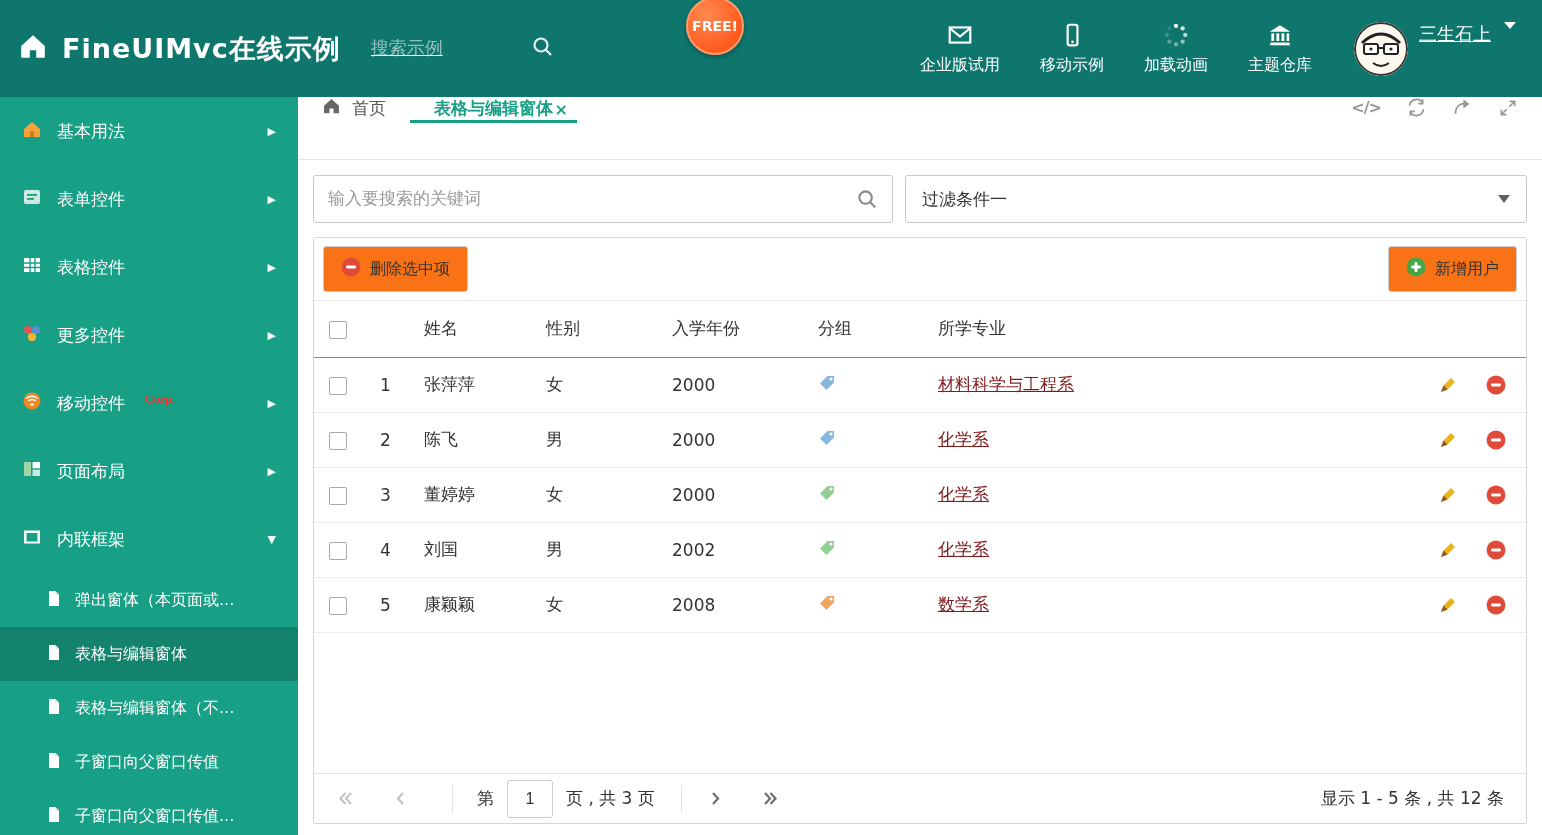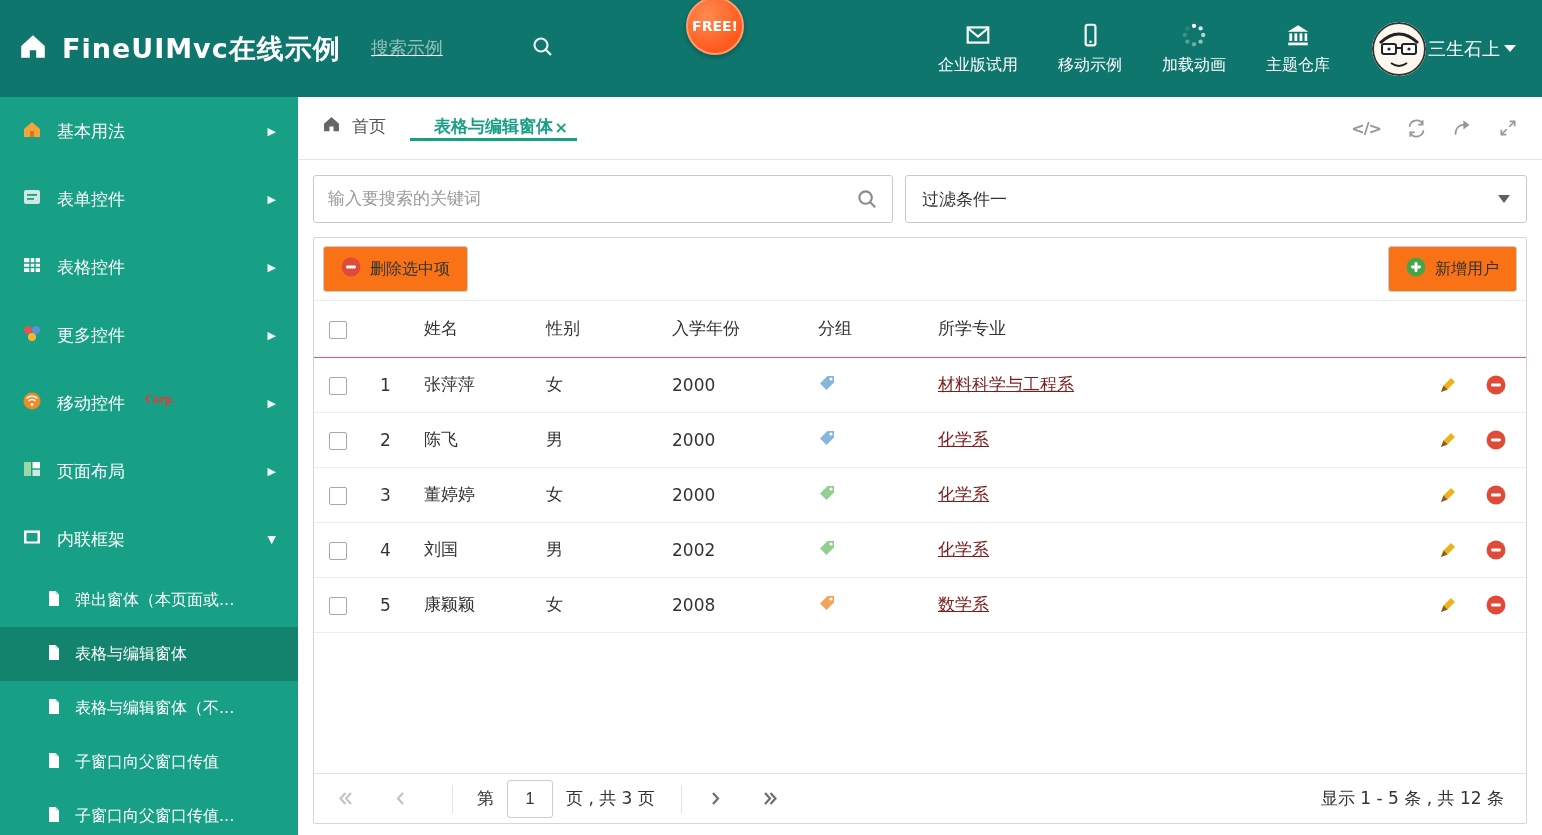--- a/index.html
+++ b/index.html
@@ -13,39 +13,39 @@
   .header-search { margin-left:30px; display:flex; align-items:center; width:210px;text-decoration:underline; }
   .header-search input { background:transparent; border:none; outline:none; color:#fff; font-size:18px; width:160px; }
   .header-search input::placeholder { color:rgba(255,255,255,.55); }
   .free-badge { position:absolute; left:686px; top:-3px; width:58px; height:58px; border-radius:50%;
     background:radial-gradient(circle at 35% 30%, #ff8a50, #ff5a1e 70%); border:2px solid #ff9c6b;
     display:flex; align-items:center; justify-content:center; font-size:14px; font-weight:bold;
     box-shadow:0 2px 5px rgba(0,0,0,.3); }
   .header-nav { margin-left:auto; display:flex; gap:40px; align-items:center; }
   .nav-item { display:flex; flex-direction:column; align-items:center; gap:7px; font-size:16px; cursor:pointer; white-space:nowrap; }
   .nav-item .nicon { height:26px; display:flex; align-items:flex-end; }
-  .user { display:flex; align-items:center; gap:2px; margin:0 26px 0 42px; cursor:pointer; }
+  .user { display:flex; gap:11px; margin:0 26px 0 42px; cursor:pointer;text-decoration:underline; }
   .avatar { width:54px; height:54px; border-radius:50%; background:#fdf8ee; overflow:hidden; flex-shrink:0; }
   .user-name { font-size:18px; }
   .caret-dn { width:0; height:0; border-top:7px solid #fff; border-left:6px solid transparent; border-right:6px solid transparent; margin-left:2px; }
 
   
   .main-wrap { display:flex; height:742px; }
   .sidebar { width:298px; background:#18a086; flex-shrink:0; color:#fff; }
   .content-area { flex:1; display:flex; flex-direction:column; background:#fff; min-width:0; }
 
   
   .side-item { height:68px; display:flex; align-items:center; padding:0 22px; gap:15px; font-size:17px; cursor:pointer; }
   .side-item .glyph-arrow { margin-left:auto; font-size:11px; opacity:.95; }
   .corp-badge { color:#ff2d2d; font-size:12px; font-weight:bold; margin-left:5px; position:relative; top:-4px;font-family:Liberation Serif, serif; }
   .side-sub { height:54px; display:flex; align-items:center; padding-left:46px; gap:13px; font-size:16px; cursor:pointer; }
   .side-sub.active { background:rgba(0,0,0,.18); }
 
   
-  .tabbar { height:63px; display:flex; align-items:center; border-bottom:1px solid #e4e4e4; }
+  .tabbar { height:63px; display:flex; align-items:flex-start; border-bottom:1px solid #e4e4e4; }
   .tab { display:flex; align-items:center; gap:11px; padding:0 24px; font-size:17px; color:#555; position:relative; border-bottom:3px solid transparent; cursor:pointer; }
   .tab.active { color:#18a086; font-weight:bold; border-bottom-color:#18a086; }
   .tab-close { position:absolute; top:5px; right:9px; color:#18a086; font-size:16px; font-weight:bold; line-height:1; cursor:pointer; }
   .tab-actions { margin-left:auto; display:flex; align-items:center; gap:25px; padding-right:24px; color:#979797; }
   .tab-actions .ticon { cursor:pointer; display:flex; align-items:center; }
   .code-glyph { font-size:16px; font-weight:bold; letter-spacing:-1px; }
 
   
   .content { padding:15px; flex:1; display:flex; flex-direction:column; min-height:0; }
   .filters { display:flex; gap:12px; margin-bottom:14px; }

